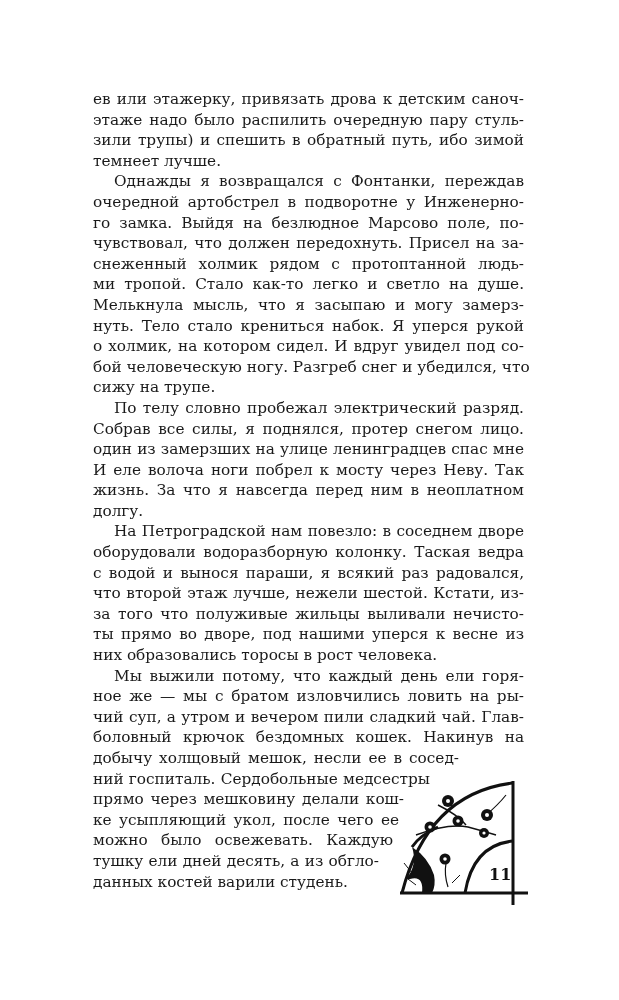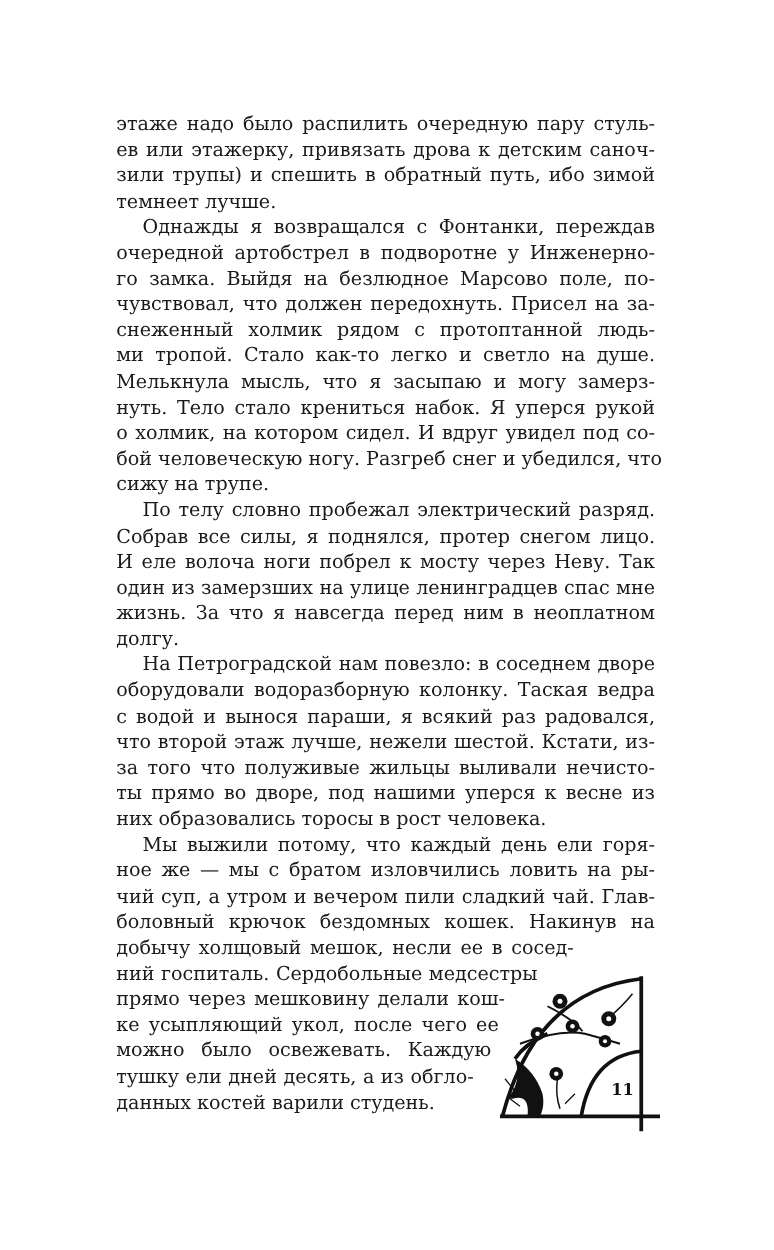--- a/index.html
+++ b/index.html
@@ -56,34 +56,34 @@
       top: 775px;
       width: 140px;
       height: 135px;
     }
     .page-number {
       position: absolute;
       left: 489px;
       top: 865px;
       font-family: "DejaVu Serif", serif;
       font-weight: bold;
-      font-size: 13px;
+      font-size: 16px;
       color: #111;
     }
   </style>
 </head>
 <body>
 
 <div class="page">
 
   <div class="text-block">
 
     <p class="para first">
+      <span class="line">ев или этажерку, привязать дрова к детским саноч-</span>
       <span class="line">этаже надо было распилить очередную пару стуль-</span>
-      <span class="line">ев или этажерку, привязать дрова к детским саноч-</span>
       <span class="line">зили трупы) и спешить в обратный путь, ибо зимой</span>
       <span class="line last">темнеет лучше.</span>
     </p>
 
     <p class="para first">
       <span class="line indent">Однажды я возвращался с Фонтанки, переждав</span>
       <span class="line">очередной артобстрел в подворотне у Инженерно-</span>
       <span class="line">го замка. Выйдя на безлюдное Марсово поле, по-</span>
       <span class="line">чувствовал, что должен передохнуть. Присел на за-</span>
       <span class="line">снеженный холмик рядом с протоптанной людь-</span>
@@ -91,22 +91,22 @@
       <span class="line">Мелькнула мысль, что я засыпаю и могу замерз-</span>
       <span class="line">нуть. Тело стало крениться набок. Я уперся рукой</span>
       <span class="line">о холмик, на котором сидел. И вдруг увидел под со-</span>
       <span class="line">бой человеческую ногу. Разгреб снег и убедился, что</span>
       <span class="line last">сижу на трупе.</span>
     </p>
 
     <p class="para first">
       <span class="line indent">По телу словно пробежал электрический разряд.</span>
       <span class="line">Собрав все силы, я поднялся, протер снегом лицо.</span>
+      <span class="line">один из замерзших на улице ленинградцев спас мне</span>
       <span class="line">И еле волоча ноги побрел к мосту через Неву. Так</span>
-      <span class="line">один из замерзших на улице ленинградцев спас мне</span>
       <span class="line">жизнь. За что я навсегда перед ним в неоплатном</span>
       <span class="line last">долгу.</span>
     </p>
 
     <p class="para first">
       <span class="line indent">На Петроградской нам повезло: в соседнем дворе</span>
       <span class="line">оборудовали водоразборную колонку. Таская ведра</span>
       <span class="line">с водой и вынося параши, я всякий раз радовался,</span>
       <span class="line">что второй этаж лучше, нежели шестой. Кстати, из-</span>
       <span class="line">за того что полуживые жильцы выливали нечисто-</span>

